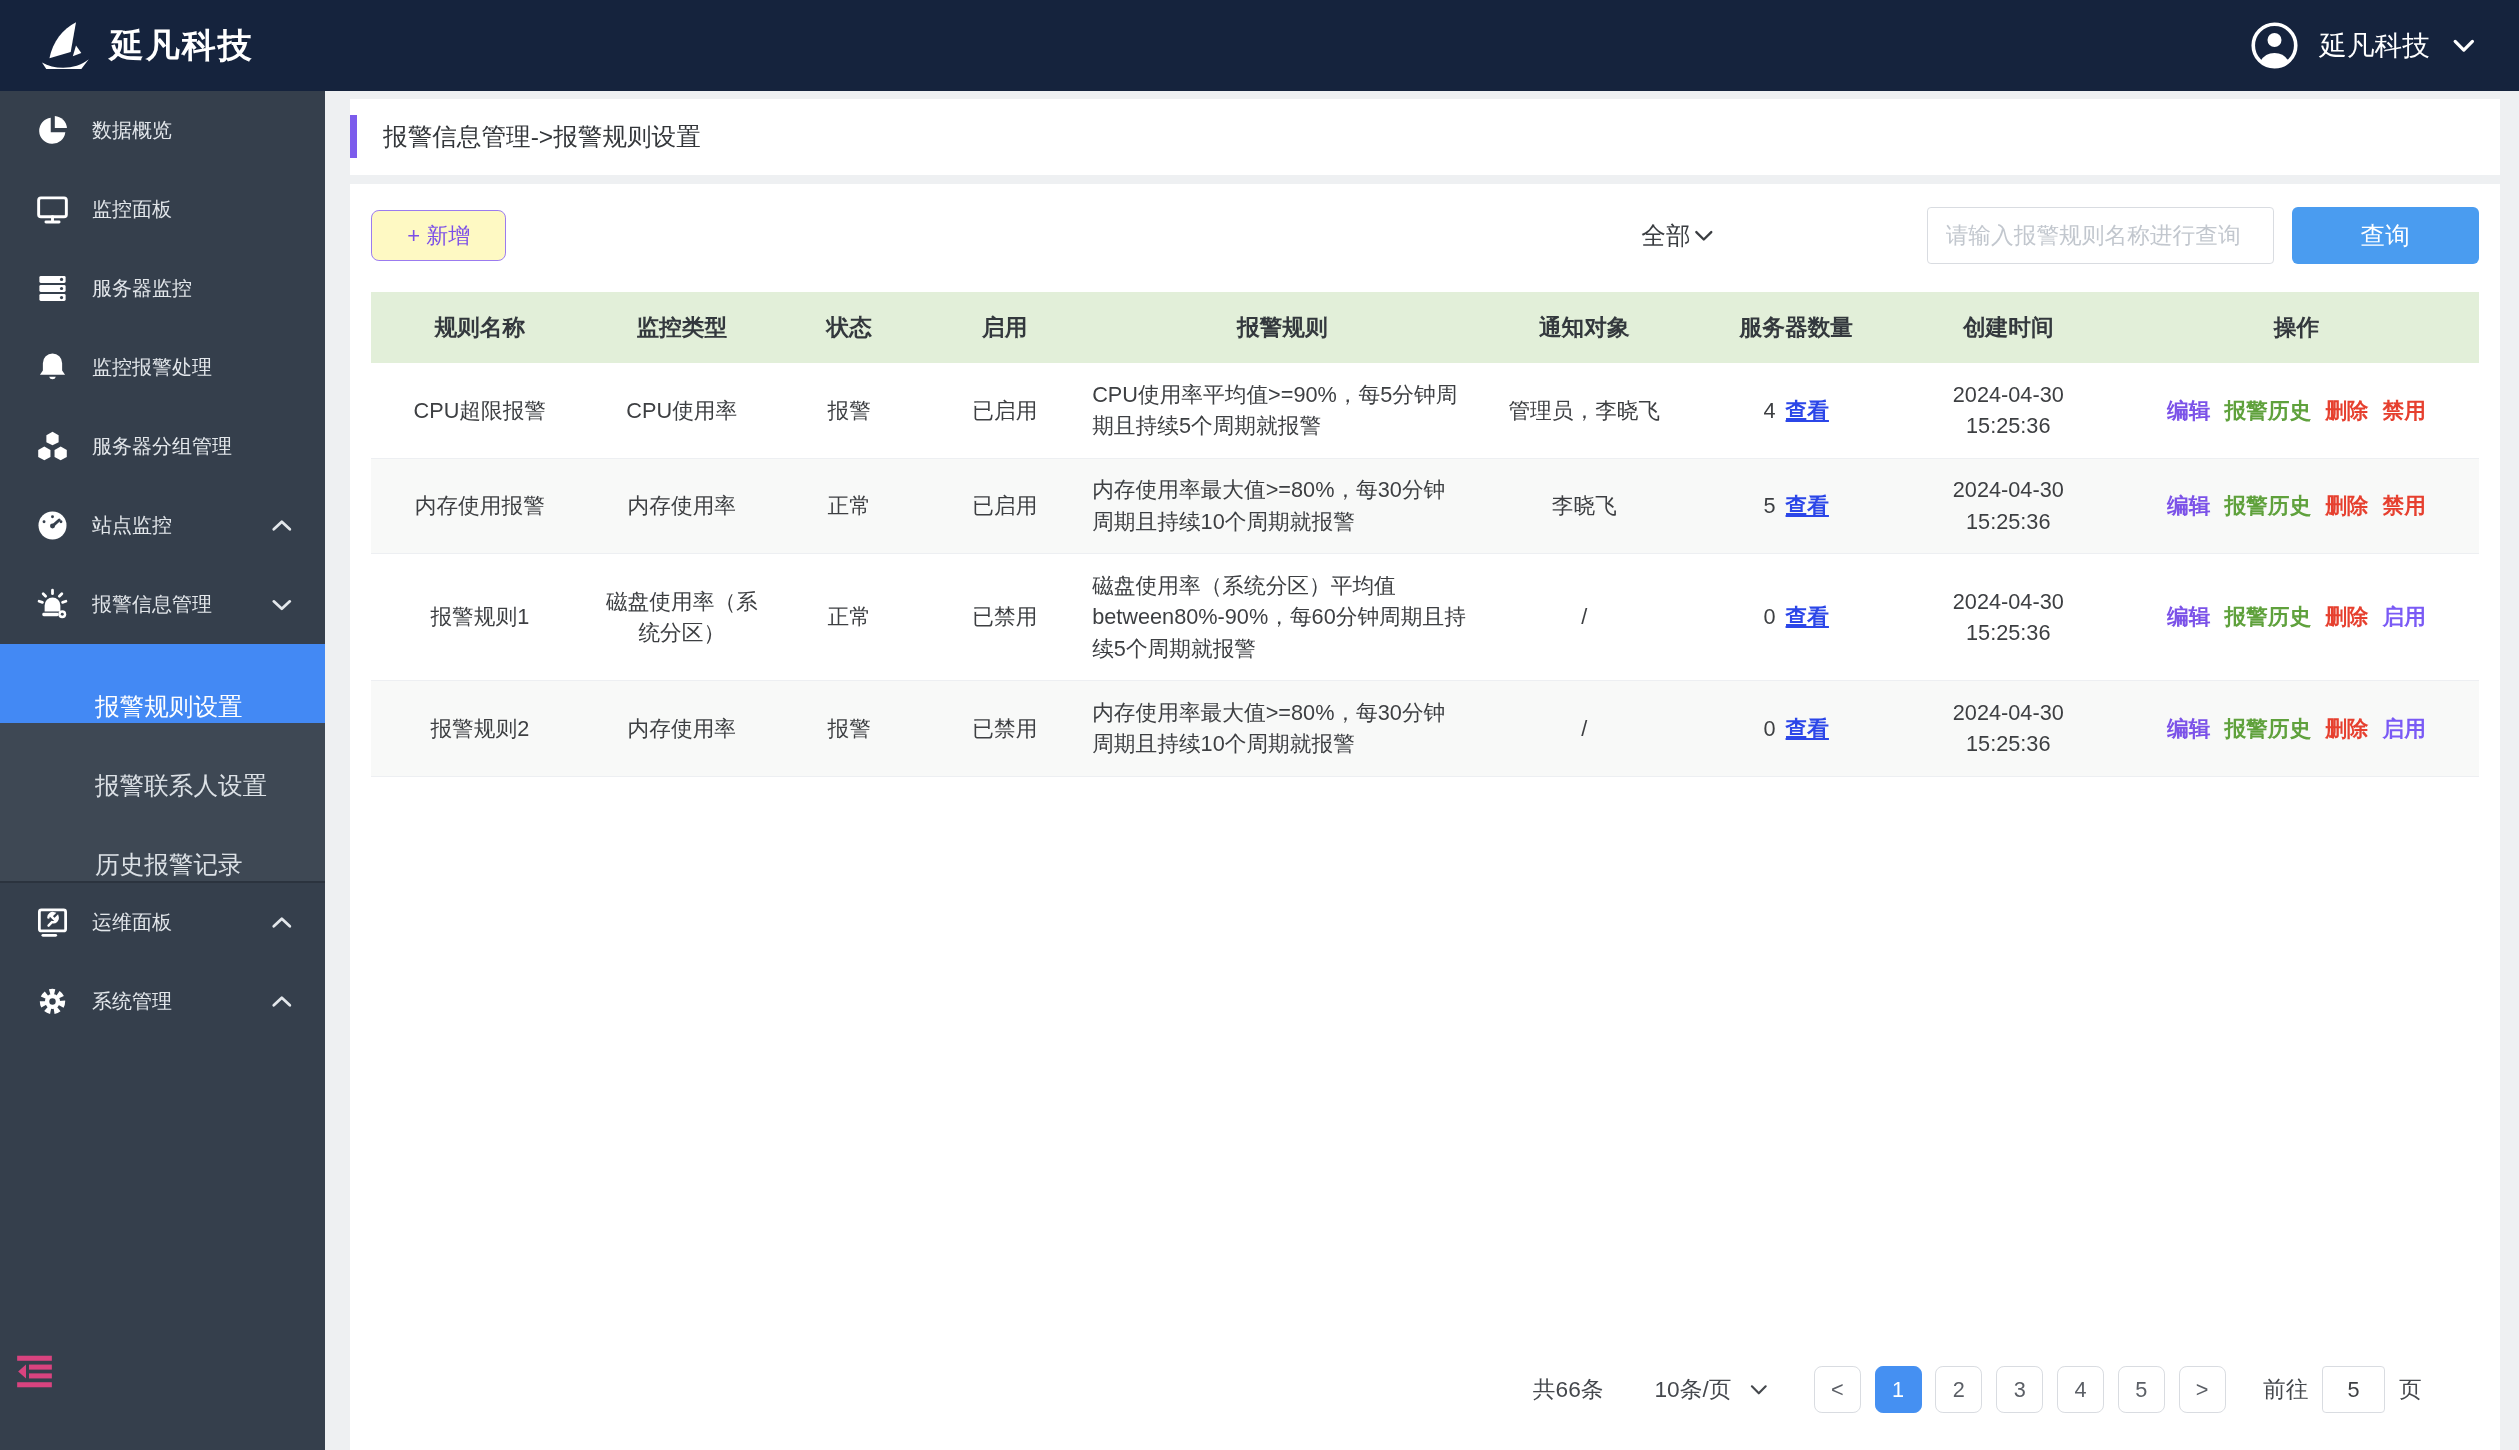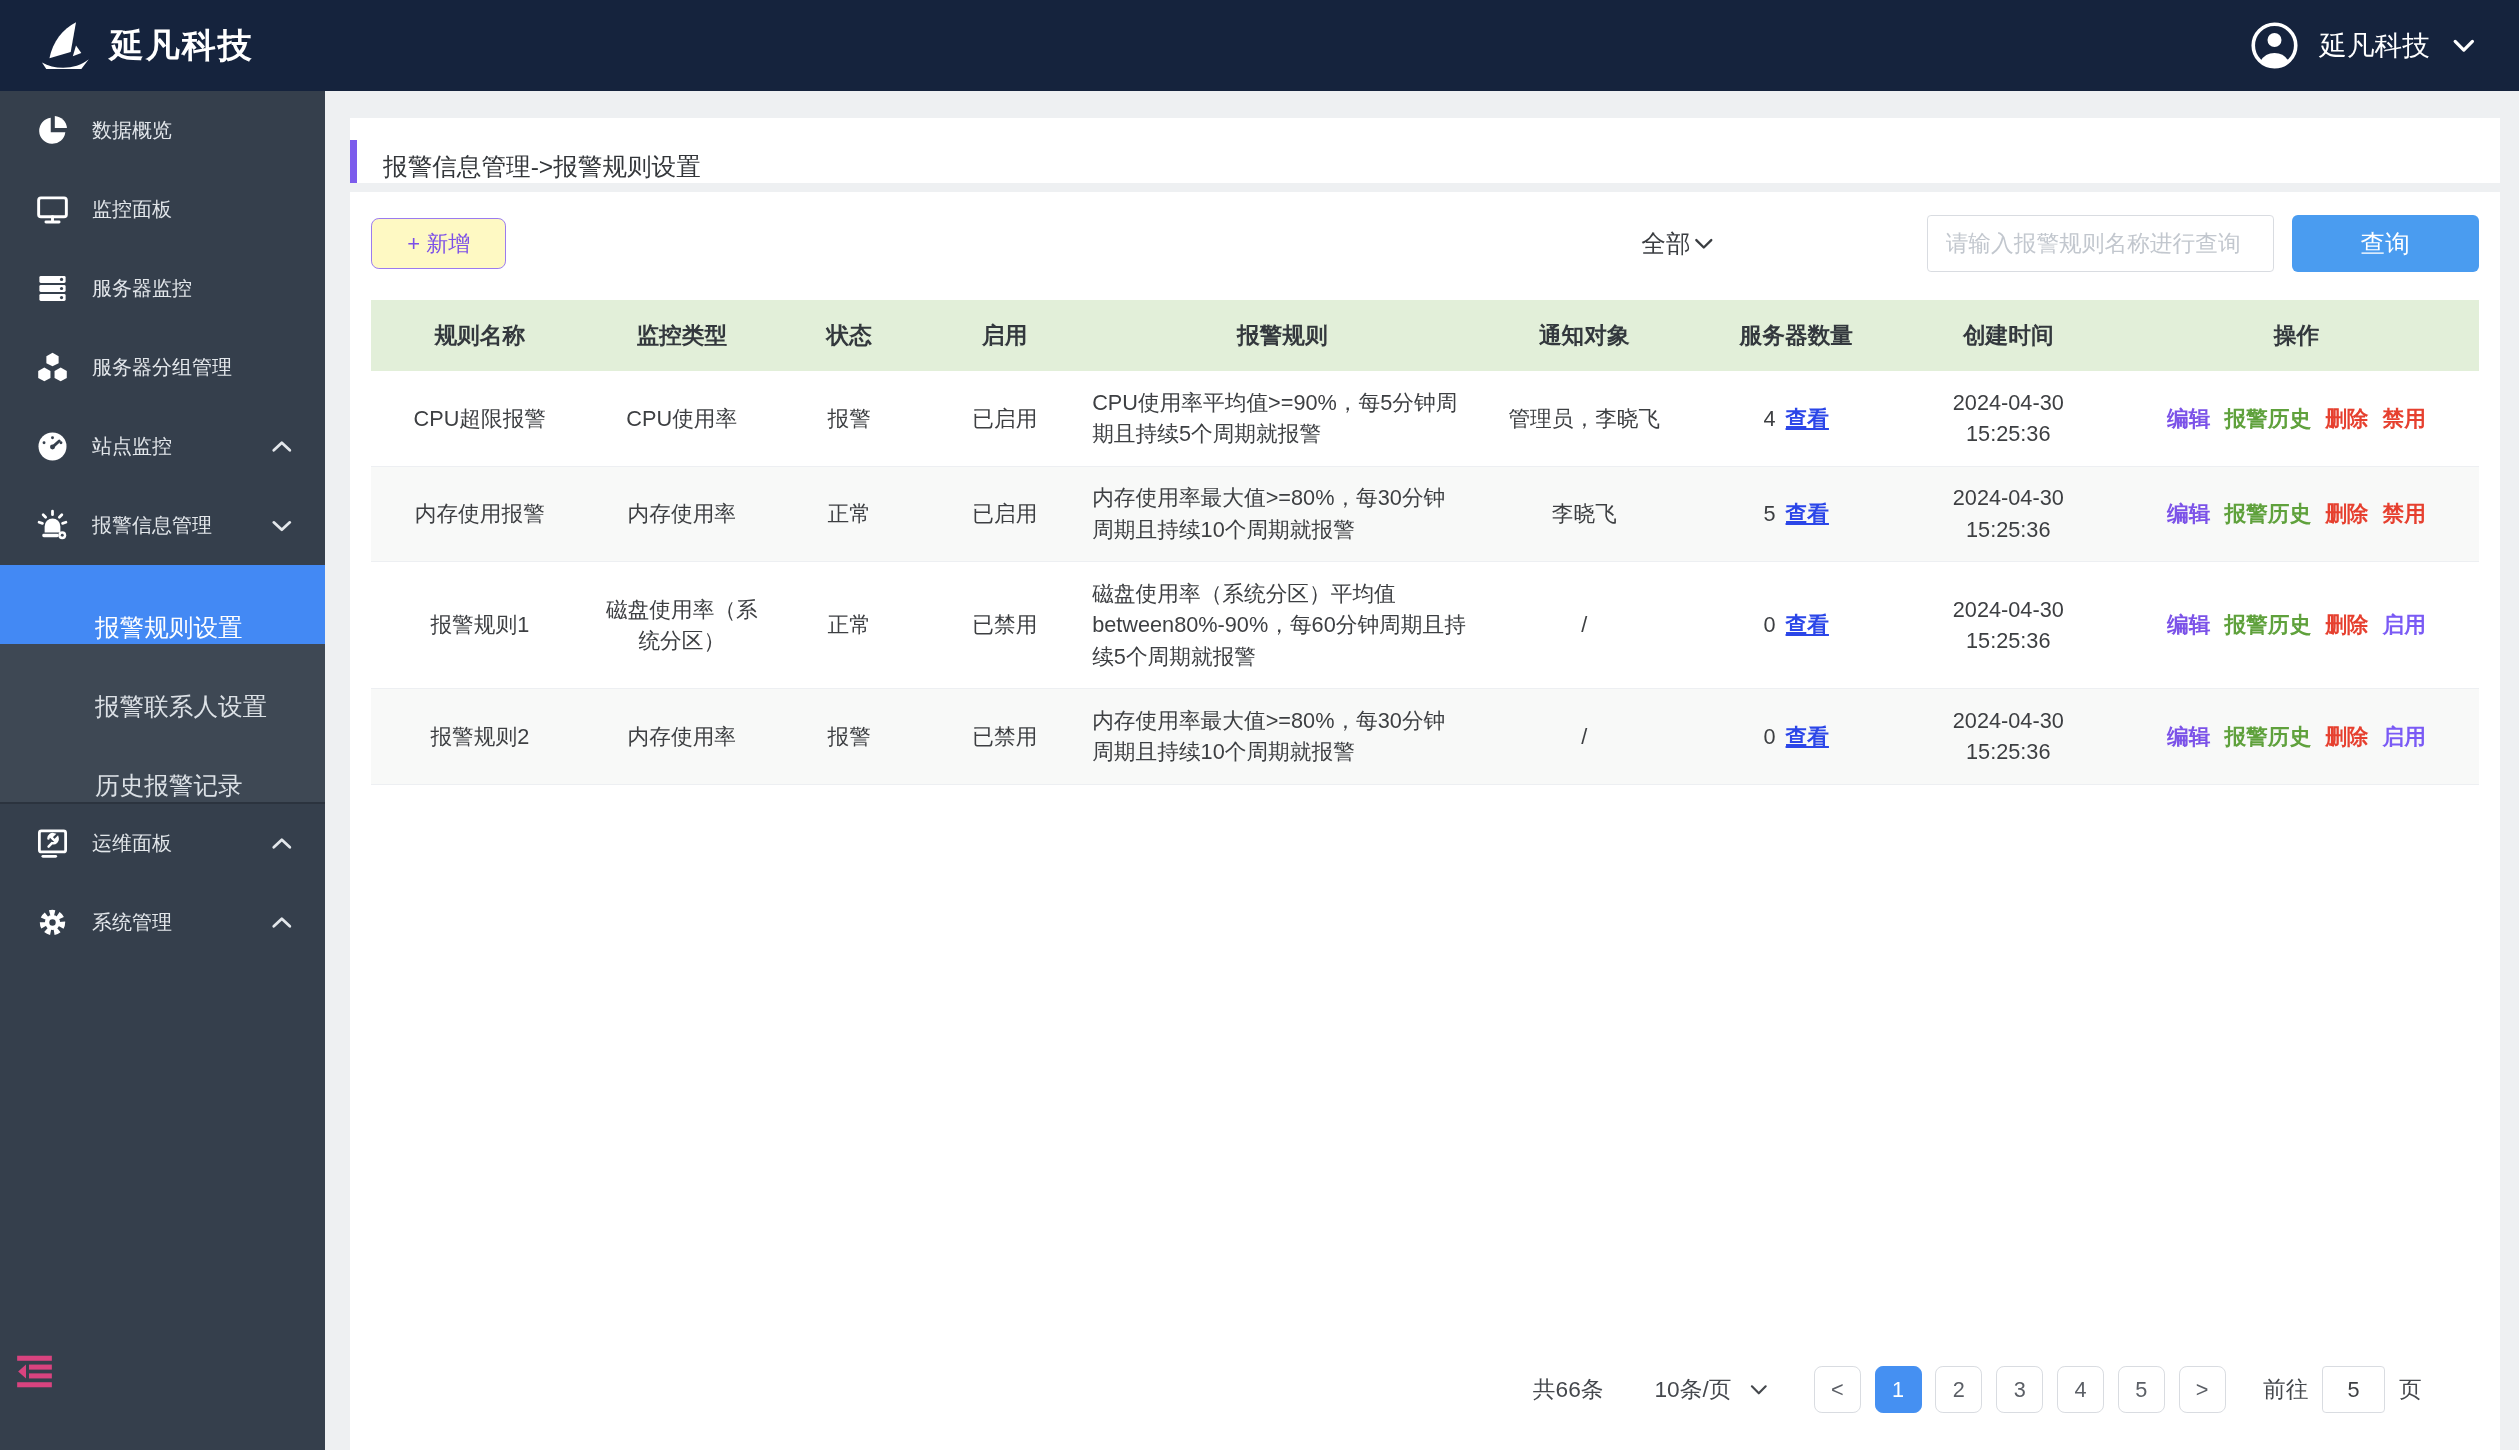--- a/index.html
+++ b/index.html
@@ -34,21 +34,21 @@
   .submenu { background: #3E4854; border-bottom: 2px solid #2B333E; }
   .submenu-item {
     height: 79px; display: flex; align-items: flex-end;
     padding-left: 95px; color: #DCE1E6; font-size: 24.6px; cursor: pointer;
   }
   .submenu-item.active { background: #4389F4; color: #fff; }
   .collapse-btn { position: absolute; left: 13.8px; bottom: 61px; width: 41px; height: 35px; cursor: pointer; }
   
   .main { flex: 1; padding: 7.9px 19.7px 0 24.6px; display: flex; flex-direction: column; }
   .breadcrumb-bar {
-    background: #fff; height: 65px; display: flex; align-items: flex-end; margin-bottom: 8.9px; margin-top: 19px;
+    background: #fff; height: 76px; display: flex; align-items: center; margin-bottom: 8.9px;
   }
   .crumb-accent { width: 7.9px; height: 43px; background: #7C5CEC; margin-right: 25.6px; }
   .crumb-text { font-size: 24.6px; color: #33363A; }
   .card { background: #fff; flex: 1; display: flex; flex-direction: column; padding: 23.6px 21.7px 37px 21.7px; }
   
   .toolbar { display: flex; align-items: center; margin-bottom: 27.6px; }
   .btn-add {
     height: 51px; padding: 0 35px; background: #fef9c3; border: 1px solid #9B7BEF;
     color: #7C4FE8; border-radius: 7.9px; font-size: 22px; cursor: pointer;
     font-family: inherit;
@@ -161,20 +161,27 @@
         <rect x="3" y="3.4" width="18" height="4.8" rx="1" fill="#fff"></rect>
         <rect x="3" y="9.6" width="18" height="4.8" rx="1" fill="#fff"></rect>
         <rect x="3" y="15.8" width="18" height="4.8" rx="1" fill="#fff"></rect>
         <circle cx="18.2" cy="5.8" r="1.1" fill="#353F4C"></circle>
         <circle cx="18.2" cy="12" r="1.1" fill="#353F4C"></circle>
         <circle cx="18.2" cy="18.2" r="1.1" fill="#353F4C"></circle>
       </svg>
       <span>服务器监控</span>
     </div>
 
+    <div class="menu-item">
+      <svg class="mi-icon" viewBox="0 0 24 24">
+        <path fill="#fff" d="M12 2.4A6.6 6.6 0 0 0 5.4 9v5L3.4 17h17.2l-2-3V9A6.6 6.6 0 0 0 12 2.4z"></path>
+        <path fill="#fff" d="M9.7 18.4a2.4 2.4 0 0 0 4.6 0z"></path>
+      </svg>
+      <span>监控报警处理</span>
+    </div>
 
     <div class="menu-item">
       <svg class="mi-icon" viewBox="0 0 24 24">
         <path fill="#fff" d="M12 1.8l4.2 2.4v4.8L12 11.2 7.8 9V4.2z"></path>
         <path fill="#fff" d="M6.4 12l4.2 2.4v4.8l-4.2 2.2-4.2-2.2v-4.8z"></path>
         <path fill="#fff" d="M17.6 12l4.2 2.4v4.8l-4.2 2.2-4.2-2.2v-4.8z"></path>
       </svg>
       <span>服务器分组管理</span>
     </div>
 

